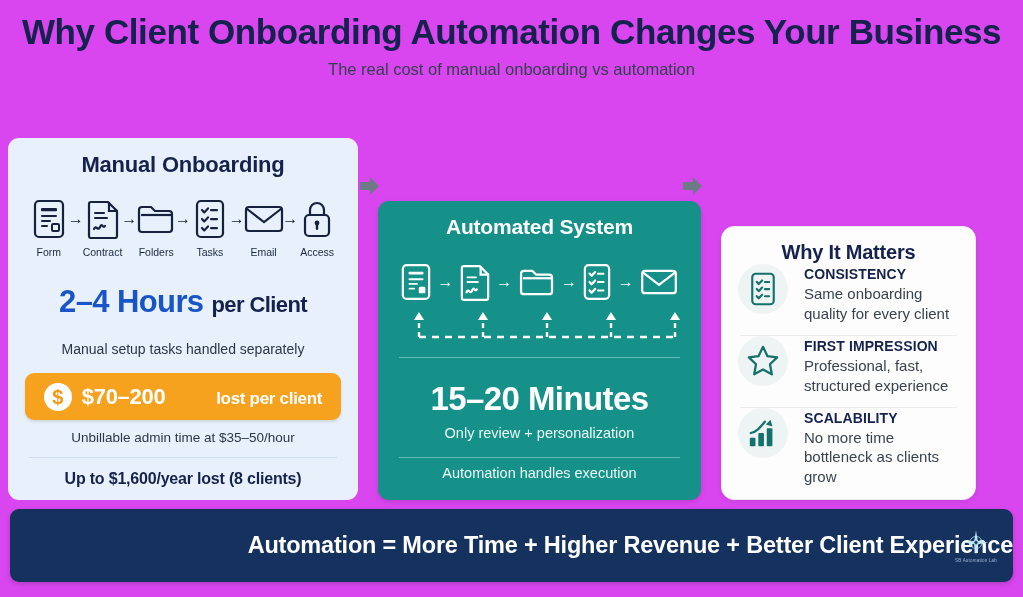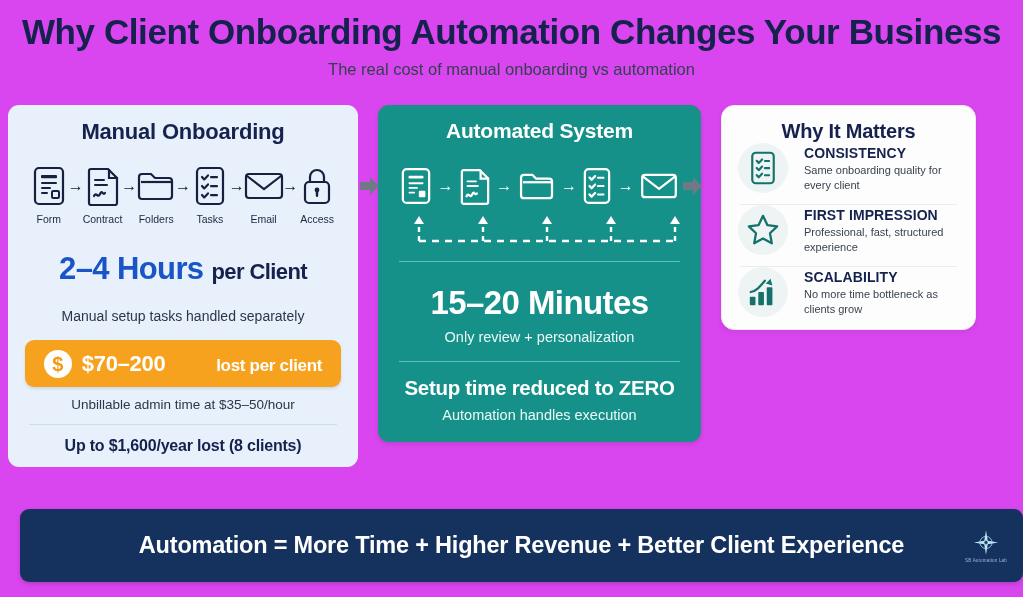--- a/index.html
+++ b/index.html
@@ -18,21 +18,21 @@
     letter-spacing: -0.4px; line-height: 1.05;
   }
   .subtitle {
     font-size: 16.5px; color: #33404f; margin-top: 9px; font-weight: 400;
   }
 
   
   .columns {
     position: absolute; left: 8px; top: 105px;
     width: 968px; height: 395px;
-    display: flex; align-items: flex-start;
+    display: flex; align-items: flex-end;
   }
   .col { border-radius: 11px; position: relative; }
   .col-left {
     width: 350px; background: #e7f0fb;
     padding: 14px 17px 12px;
   }
   .col-mid {
     width: 323px; background: #16918a;
     padding: 14px 17px 19px; margin-left: 20px;
     box-shadow: 0 2px 5px rgba(0,0,0,.13);
@@ -130,32 +130,32 @@
   
   .benefit { display: flex; align-items: flex-start; gap: 16px; }
   .bcircle {
     width: 50px; height: 50px; min-width: 50px; border-radius: 50%;
     background: #eef4f3; display: flex; align-items: center; justify-content: center;
   }
   .btxt { padding-top: 2px; }
   .btitle {
     font-size: 14px; font-weight: bold; color: #15224e; letter-spacing: 0.1px;
   }
-  .bdesc { font-size: 11px; color: #39434f; line-height: 1.32; margin-top: 2px; }
+  .bdesc { font-size: 15px; color: #39434f; line-height: 1.32; margin-top: 2px; }
 
   
   .conn { position: absolute; top: 175px; width: 22px; height: 22px; }
   .conn-1 { left: 359px; }
   .conn-2 { left: 682px; }
 
   
   .banner {
-    position: absolute; left: 20px; top: 509px; width: 1003px; height: 73px;
+    position: absolute; left: 10px; top: 509px; width: 1003px; height: 73px;
     background: #15325f; border-radius: 9px;
-    display: flex; align-items: center; justify-content: center;
+    display: flex; align-items: center; justify-content: flex-end;
     box-shadow: 0 2px 5px rgba(0,0,0,.18);
   }
   .banner-text {
     color: #ffffff; font-weight: bold; font-size: 23.5px; letter-spacing: -0.2px;
   }
   .brand {
     position: absolute; right: 16px; top: 50%; transform: translateY(-50%);
     display: flex; flex-direction: column; align-items: center; gap: 2px;
   }
   .brand-name { font-size: 4.5px; color: #9fb6d4; letter-spacing: .2px; }
@@ -352,21 +352,20 @@
         </svg>
       </div>
 
       <div class="divider-mid"></div>
 
       <div class="stat-big-mid">15–20 Minutes</div>
       <div class="stat-sub-mid">Only review + personalization</div>
 
       <div class="divider-mid"></div>
 
-      <div class="foot-line-mid">Setup time reduced to ZERO</div>
       <div class="stat-sub-mid">Automation handles execution</div>
     </div>
 
     <div class="col col-right">
       <div class="col-head">Why It Matters</div>
 
       <div class="benefit">
         <span class="bcircle">
           <svg width="28" height="34" viewBox="0 0 30 38">
               <rect x="3" y="2" width="24" height="34" rx="4" fill="none" stroke="#14716b" stroke-width="2.4"></rect>

